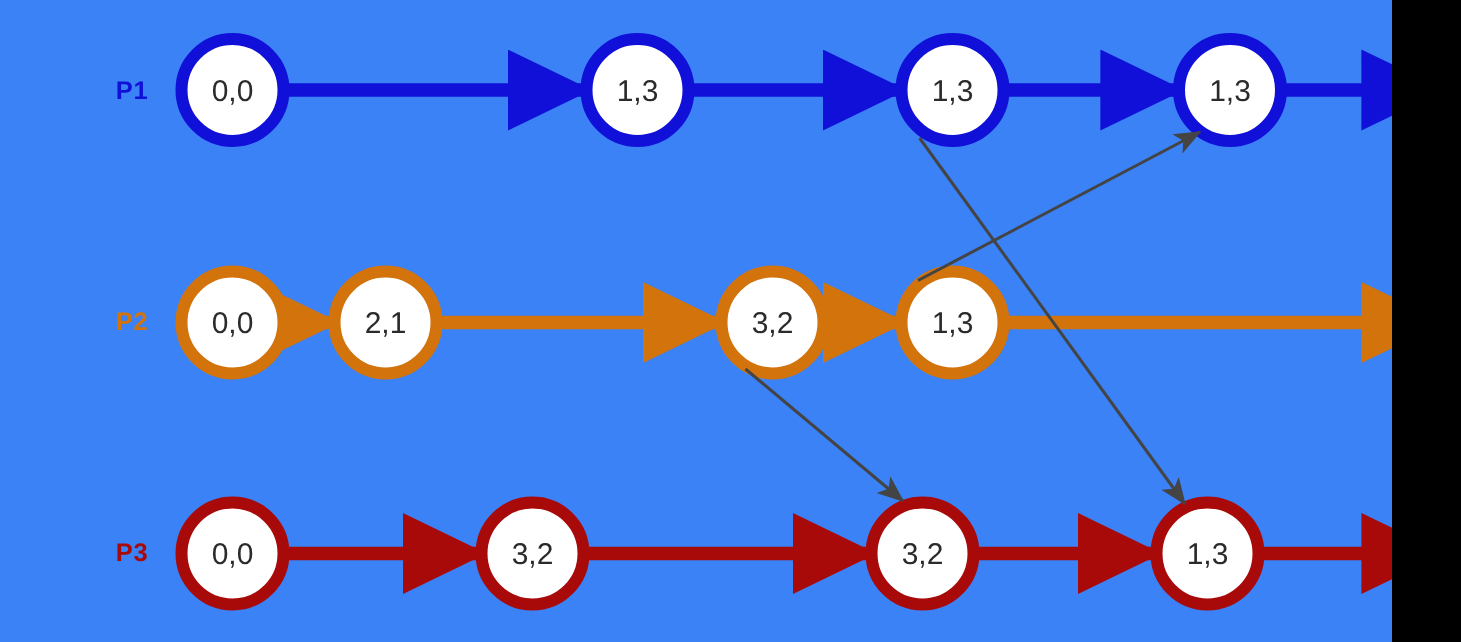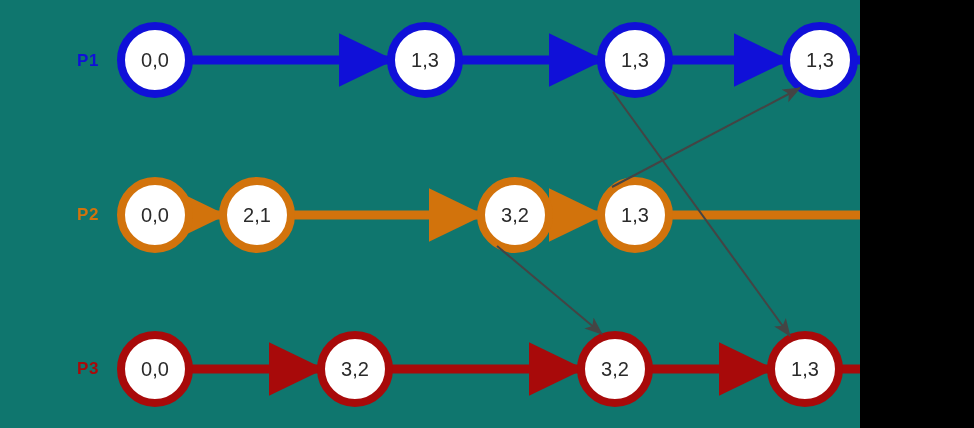--- a/index.html
+++ b/index.html
@@ -2,23 +2,23 @@
 <html><head>
 <meta charset="utf-8">
 <style>
   html, body {
     margin: 0;
     padding: 0;
     background: #000000;
   }
   #canvas-root {
     position: relative;
-    width: 860px;
+    width: 928px;
     height: 428px;
-    background: #0f766e;
+    background: #3b82f6;
     overflow: hidden;
     font-family: "Liberation Sans", sans-serif;
   }
   #diagram-svg {
     position: absolute;
     top: 0;
     left: 0;
     width: 974px;
     height: 428px;
     display: block;

